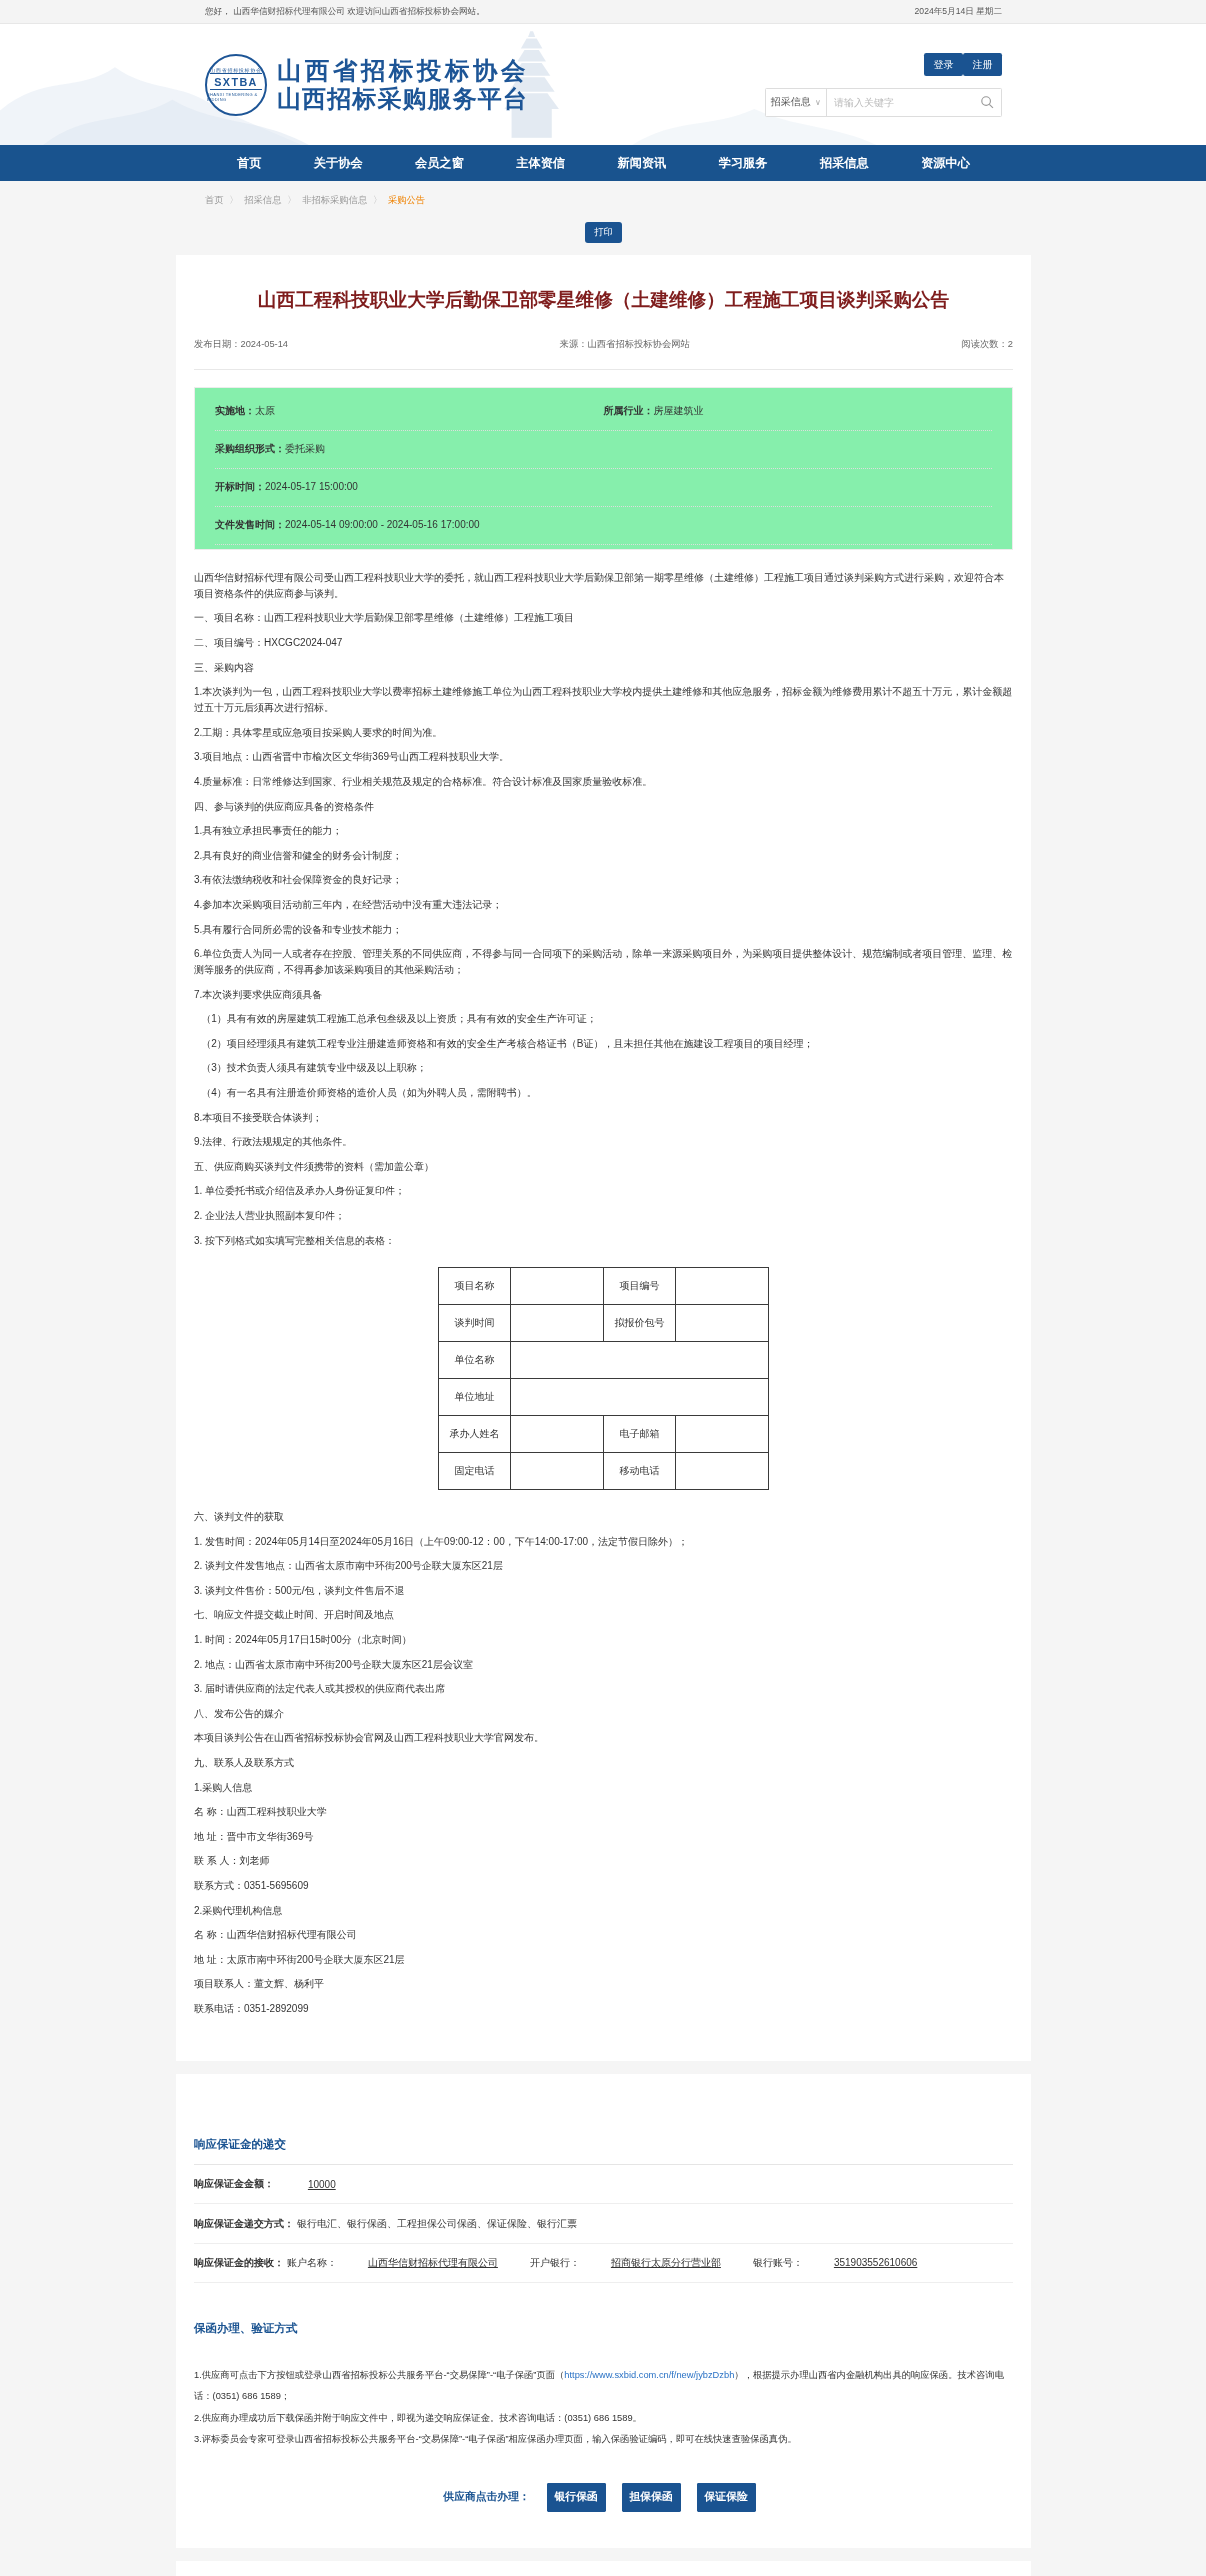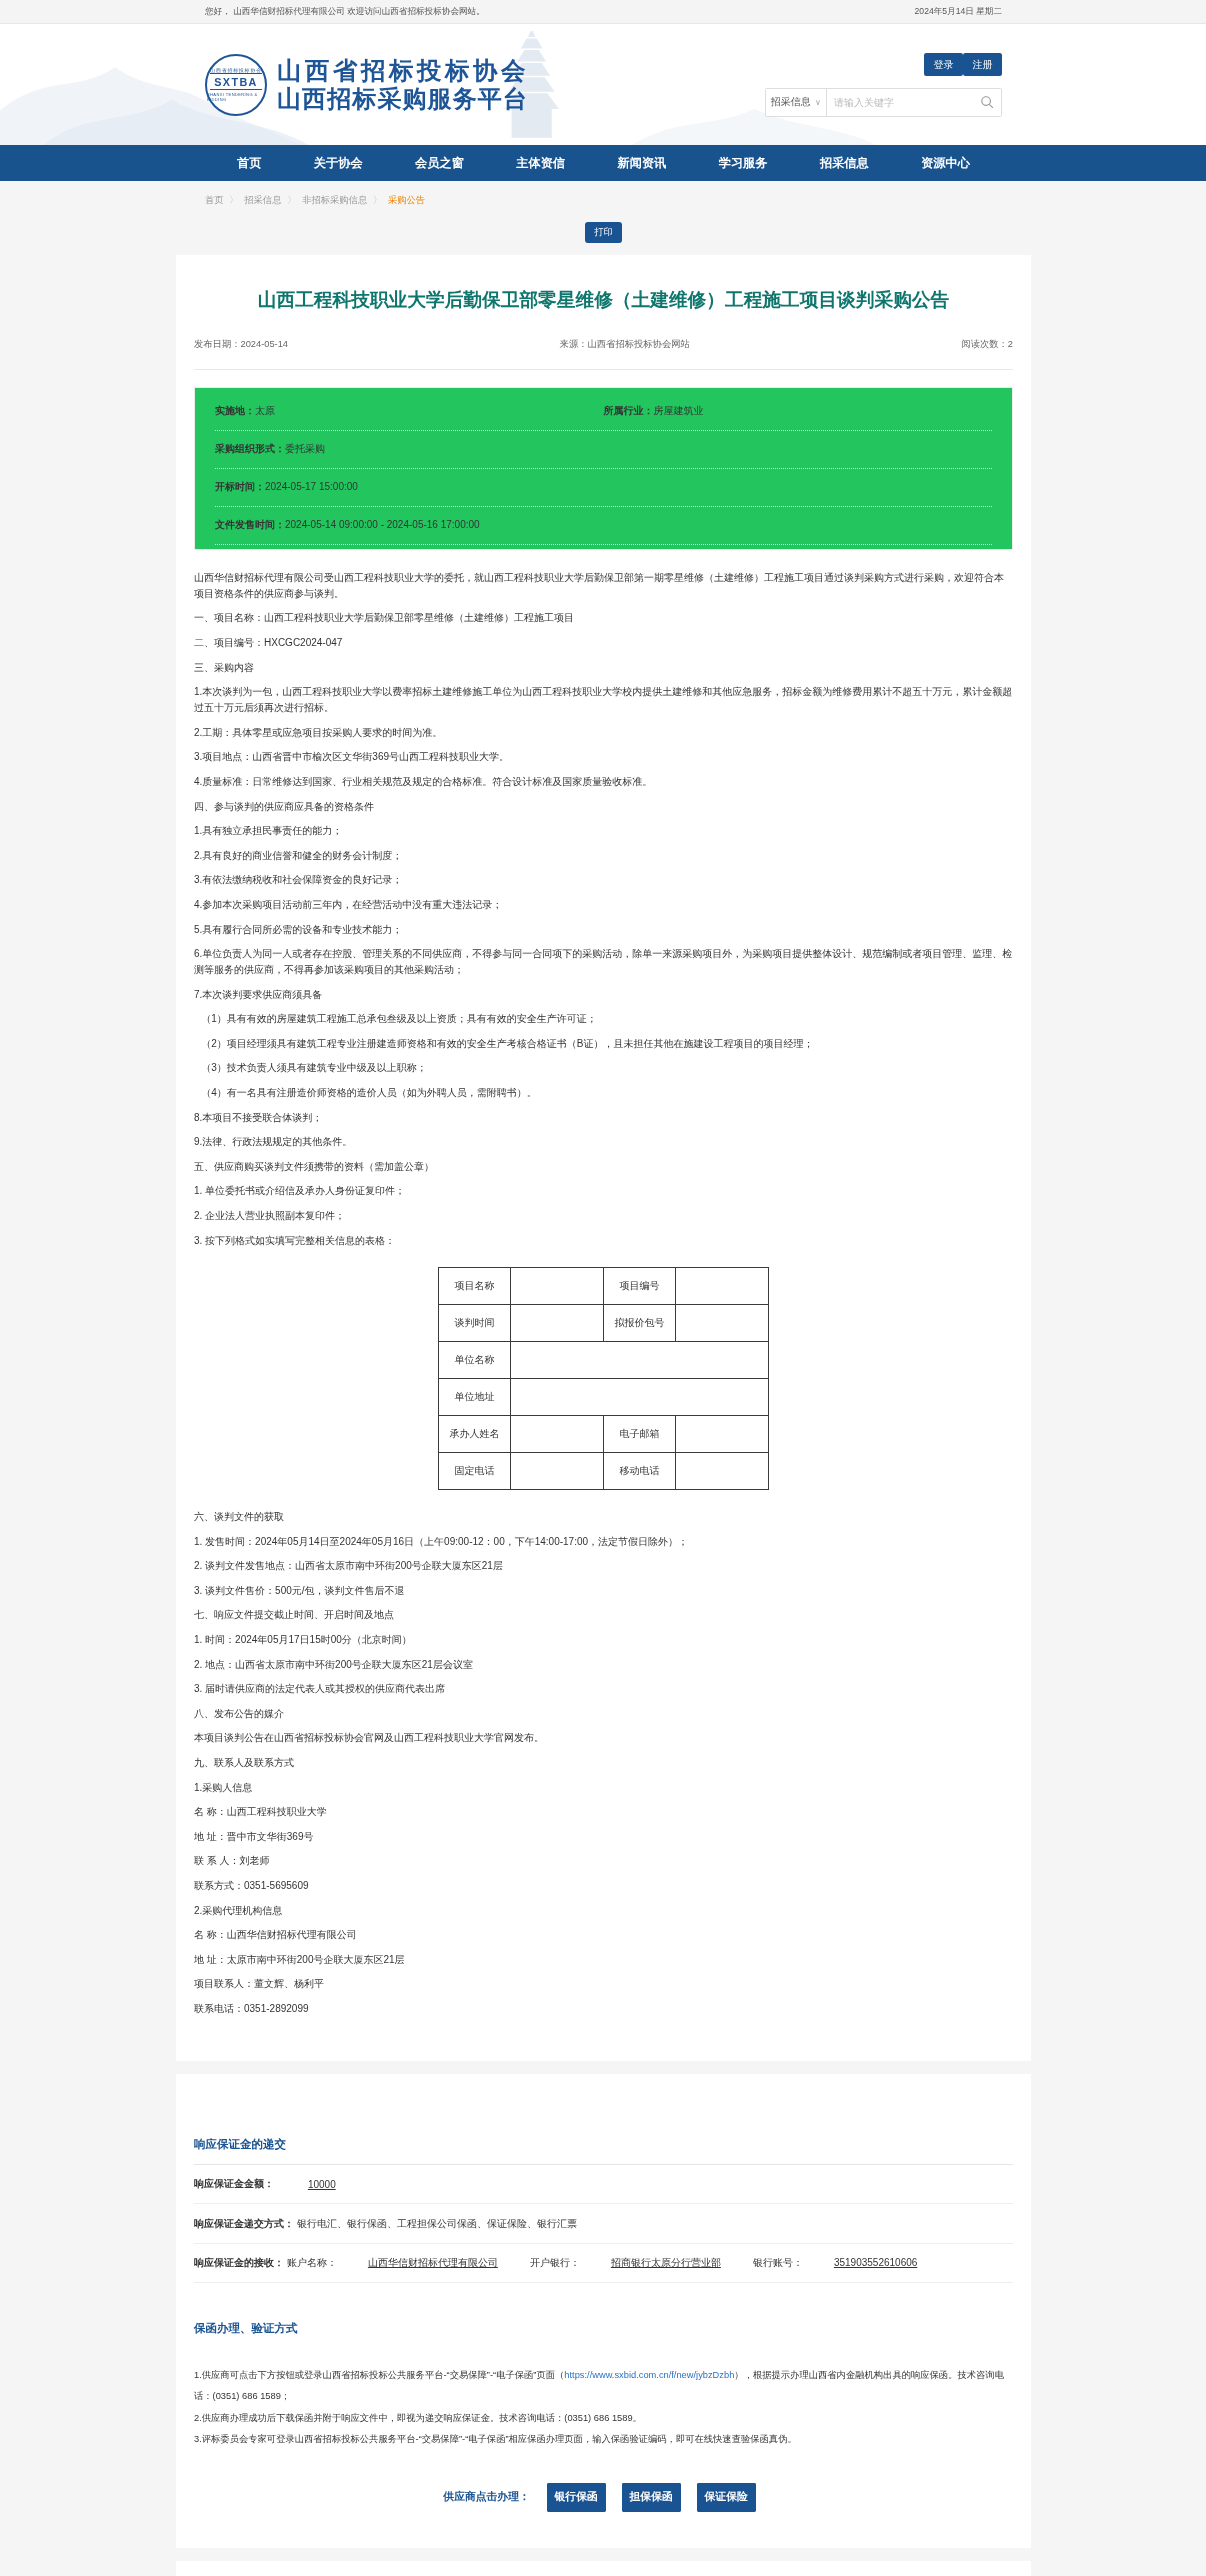--- a/index.html
+++ b/index.html
@@ -48,23 +48,23 @@
   .crumb { cursor:pointer; }
   .crumb-sep { margin:0 5.7px; color:#bbb; }
   .crumb-current { color:#ef8200; }
 
   
   .print-row { text-align:center; padding:8.6px 0 11.5px; }
   .print-btn { width:37px; height:21.6px; background:#1a5391; color:#fff; border:none; border-radius:2.9px; font-size:9.3px; cursor:pointer; }
 
   
   .card { width:855px; margin:0 auto 13px; background:#fff; padding:25px 18px 36px; }
-  .article-title { font-size:18.7px; font-weight:bold; color:#0f766e; text-align:center; margin:7.2px 0 24.4px; line-height:1.4; }
+  .article-title { font-size:18.7px; font-weight:bold; color:#7f1d1d; text-align:center; margin:7.2px 0 24.4px; line-height:1.4; }
   .meta-row { display:flex; justify-content:space-between; font-size:9.3px; color:#666; padding-bottom:18.7px; border-bottom:0.7px solid #e8e8e8; }
-  .info-box { margin:17px 0 4.3px; background:#22c55e; border:0.7px solid #ececec; padding:4.3px 20px; }
+  .info-box { margin:17px 0 4.3px; background:#86efac; border:0.7px solid #ececec; padding:4.3px 20px; }
   .info-row { display:flex; padding:11.5px 0; border-bottom:0.7px dotted #ddd; font-size:10px; }
   .info-cell { flex:1; }
   .info-label { font-weight:bold; color:#333; }
   .info-value { color:#333; }
   .article-body { margin-top:20px; font-size:10px; color:#333; }
   .article-body p { margin:8.6px 0; line-height:1.6; }
   .p-indent { padding-left:7.2px; }
 
   .doc-table { border-collapse:collapse; margin:18.7px auto; }
   .doc-table td { border:1.4px solid #3a3a3a; height:37px; text-align:center; font-size:10px; color:#333; padding:0 0; min-width:72px; }

